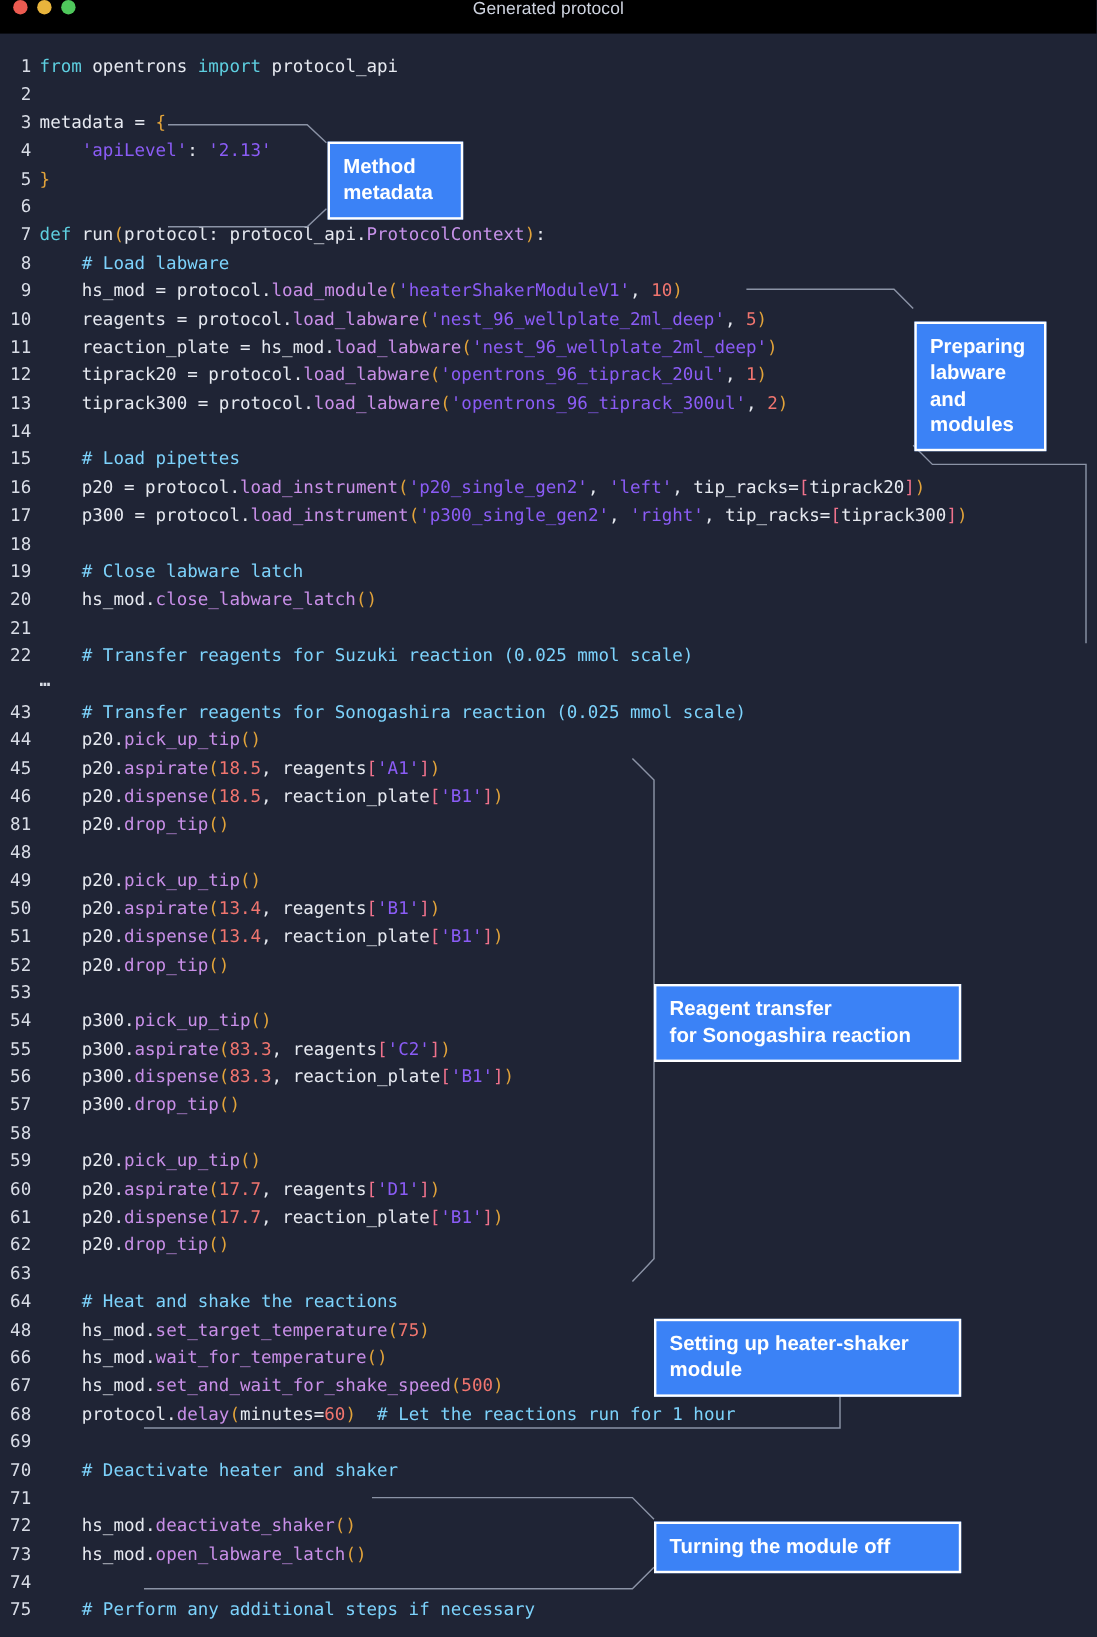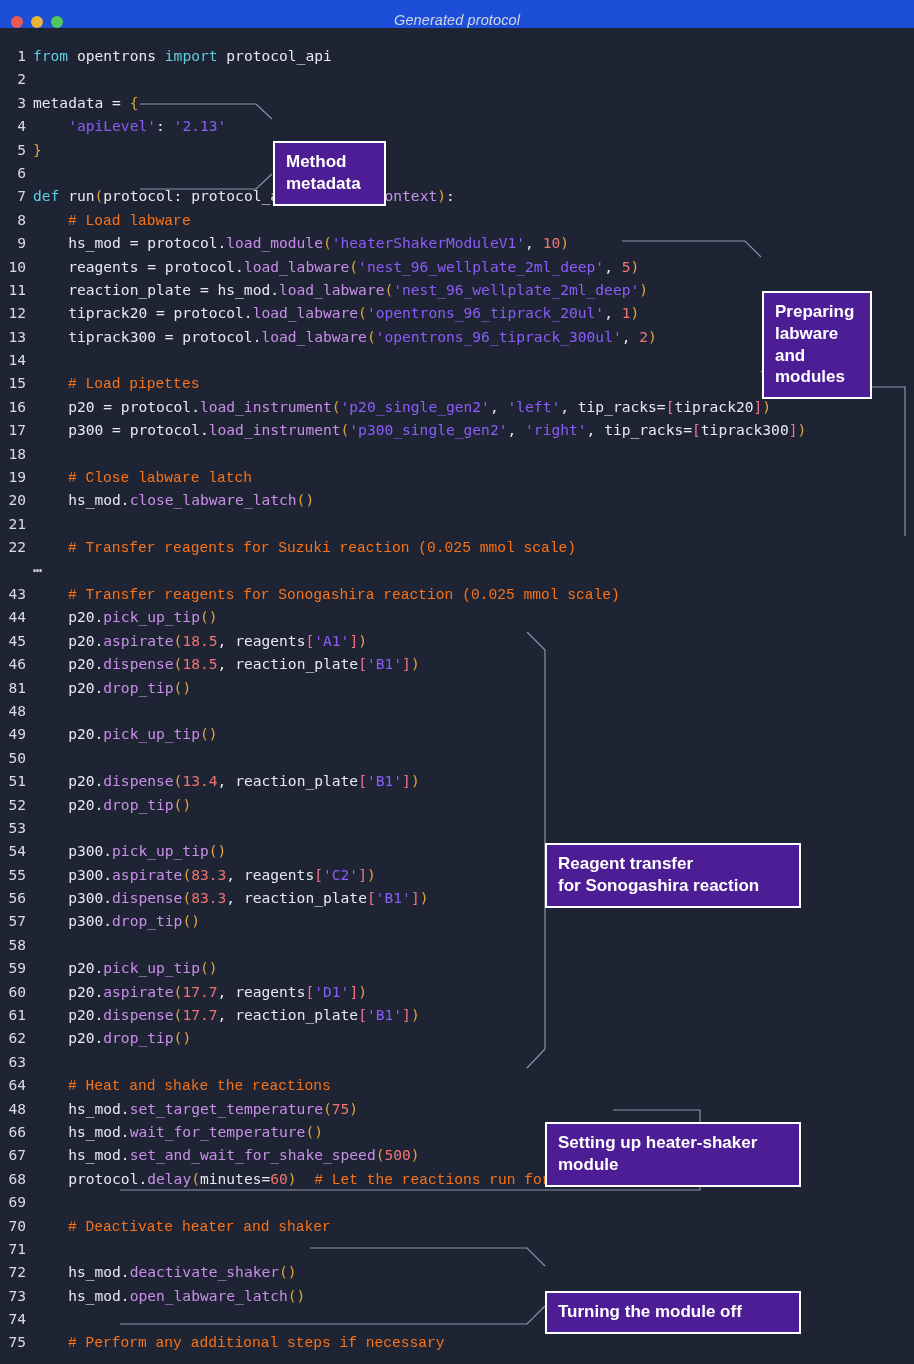--- a/index.html
+++ b/index.html
@@ -22,23 +22,22 @@
     background: #1f2435;
     overflow: hidden;
   }
 
   
   .titlebar {
     position: relative;
     height: 28px;
     width: 100%;
     display: flex;
-    align-items: flex-end;
-    background: #1d4ed8;
-    font-style: italic;
+    align-items: flex-start;
+    background: #000000;
   }
   .traffic {
     display: flex;
     gap: 8px;
     padding-left: 11px;
     align-items: center;
   }
   .dot { width: 12px; height: 12px; border-radius: 50%; display: block; }
   .dot.red    { background: #ec5b51; }
   .dot.yellow { background: #e8b43c; }
@@ -90,51 +89,50 @@
   }
 
   
   .kw   { color: #5ecfe0; }
   .fn   { color: #c98fe8; }
   .str  { color: #8b5cf6; }
   .num  { color: #f0756f; }
   .par  { color: #e2a33a; }
   .brk  { color: #f0728c; }
   .cls  { color: #c792ea; }
-  .cmt  { color: #f97316; font-family: Liberation Mono, monospace; }
+  .cmt  { color: #7dd3fc; }
   .pln  { color: #e6e9f0; }
 
   
   .ellipsis {
     position: absolute;
     left: 33px;
     top: 560px;
     color: #d8dce6;
     font-family: "DejaVu Sans Mono", monospace;
     font-size: 15px;
     font-weight: bold;
     letter-spacing: 1px;
     line-height: 1;
     user-select: none;
   }
 
   
   .callout {
     position: absolute;
-    background: #4c1d95;
+    background: #3b82f6;
     border: 2px solid #ffffff;
     color: #ffffff;
     font-family: "Liberation Sans", sans-serif;
     font-weight: bold;
     font-size: 17px;
     line-height: 1.28;
     padding: 8px 11px 9px 11px;
     z-index: 20;
     white-space: pre-line;
-    margin-top: 23px;
   }
 
   
   .brackets {
     position: absolute;
     left: 0; top: 0;
     width: 914px;
     height: 1364px;
     pointer-events: none;
     z-index: 10;
@@ -183,21 +181,21 @@
       <div class="code-line"><span class="lineno">21</span><span class="code-text"></span></div>
       <div class="code-line"><span class="lineno">22</span><span class="code-text"><span class="cmt">    # Transfer reagents for Suzuki reaction (0.025 mmol scale)</span></span></div>
       <div class="code-line"><span class="lineno"></span><span class="code-text"></span></div>
       <div class="code-line"><span class="lineno">43</span><span class="code-text"><span class="cmt">    # Transfer reagents for Sonogashira reaction (0.025 mmol scale)</span></span></div>
       <div class="code-line"><span class="lineno">44</span><span class="code-text"><span class="pln">    p20.</span><span class="fn">pick_up_tip</span><span class="par">()</span></span></div>
       <div class="code-line"><span class="lineno">45</span><span class="code-text"><span class="pln">    p20.</span><span class="fn">aspirate</span><span class="par">(</span><span class="num">18.5</span><span class="pln">, </span><span class="pln">reagents</span><span class="brk">[</span><span class="str">'A1'</span><span class="brk">]</span><span class="par">)</span></span></div>
       <div class="code-line"><span class="lineno">46</span><span class="code-text"><span class="pln">    p20.</span><span class="fn">dispense</span><span class="par">(</span><span class="num">18.5</span><span class="pln">, </span><span class="pln">reaction_plate</span><span class="brk">[</span><span class="str">'B1'</span><span class="brk">]</span><span class="par">)</span></span></div>
       <div class="code-line"><span class="lineno">81</span><span class="code-text"><span class="pln">    p20.</span><span class="fn">drop_tip</span><span class="par">()</span></span></div>
       <div class="code-line"><span class="lineno">48</span><span class="code-text"></span></div>
       <div class="code-line"><span class="lineno">49</span><span class="code-text"><span class="pln">    p20.</span><span class="fn">pick_up_tip</span><span class="par">()</span></span></div>
-      <div class="code-line"><span class="lineno">50</span></div>
+      <div class="code-line"><span class="lineno">50</span><span class="code-text"><span class="pln">    p20.</span><span class="fn">aspirate</span><span class="par">(</span><span class="num">13.4</span><span class="pln">, </span><span class="pln">reagents</span><span class="brk">[</span><span class="str">'B1'</span><span class="brk">]</span><span class="par">)</span></span></div>
       <div class="code-line"><span class="lineno">51</span><span class="code-text"><span class="pln">    p20.</span><span class="fn">dispense</span><span class="par">(</span><span class="num">13.4</span><span class="pln">, </span><span class="pln">reaction_plate</span><span class="brk">[</span><span class="str">'B1'</span><span class="brk">]</span><span class="par">)</span></span></div>
       <div class="code-line"><span class="lineno">52</span><span class="code-text"><span class="pln">    p20.</span><span class="fn">drop_tip</span><span class="par">()</span></span></div>
       <div class="code-line"><span class="lineno">53</span><span class="code-text"></span></div>
       <div class="code-line"><span class="lineno">54</span><span class="code-text"><span class="pln">    p300.</span><span class="fn">pick_up_tip</span><span class="par">()</span></span></div>
       <div class="code-line"><span class="lineno">55</span><span class="code-text"><span class="pln">    p300.</span><span class="fn">aspirate</span><span class="par">(</span><span class="num">83.3</span><span class="pln">, </span><span class="pln">reagents</span><span class="brk">[</span><span class="str">'C2'</span><span class="brk">]</span><span class="par">)</span></span></div>
       <div class="code-line"><span class="lineno">56</span><span class="code-text"><span class="pln">    p300.</span><span class="fn">dispense</span><span class="par">(</span><span class="num">83.3</span><span class="pln">, </span><span class="pln">reaction_plate</span><span class="brk">[</span><span class="str">'B1'</span><span class="brk">]</span><span class="par">)</span></span></div>
       <div class="code-line"><span class="lineno">57</span><span class="code-text"><span class="pln">    p300.</span><span class="fn">drop_tip</span><span class="par">()</span></span></div>
       <div class="code-line"><span class="lineno">58</span><span class="code-text"></span></div>
       <div class="code-line"><span class="lineno">59</span><span class="code-text"><span class="pln">    p20.</span><span class="fn">pick_up_tip</span><span class="par">()</span></span></div>
       <div class="code-line"><span class="lineno">60</span><span class="code-text"><span class="pln">    p20.</span><span class="fn">aspirate</span><span class="par">(</span><span class="num">17.7</span><span class="pln">, </span><span class="pln">reagents</span><span class="brk">[</span><span class="str">'D1'</span><span class="brk">]</span><span class="par">)</span></span></div>

